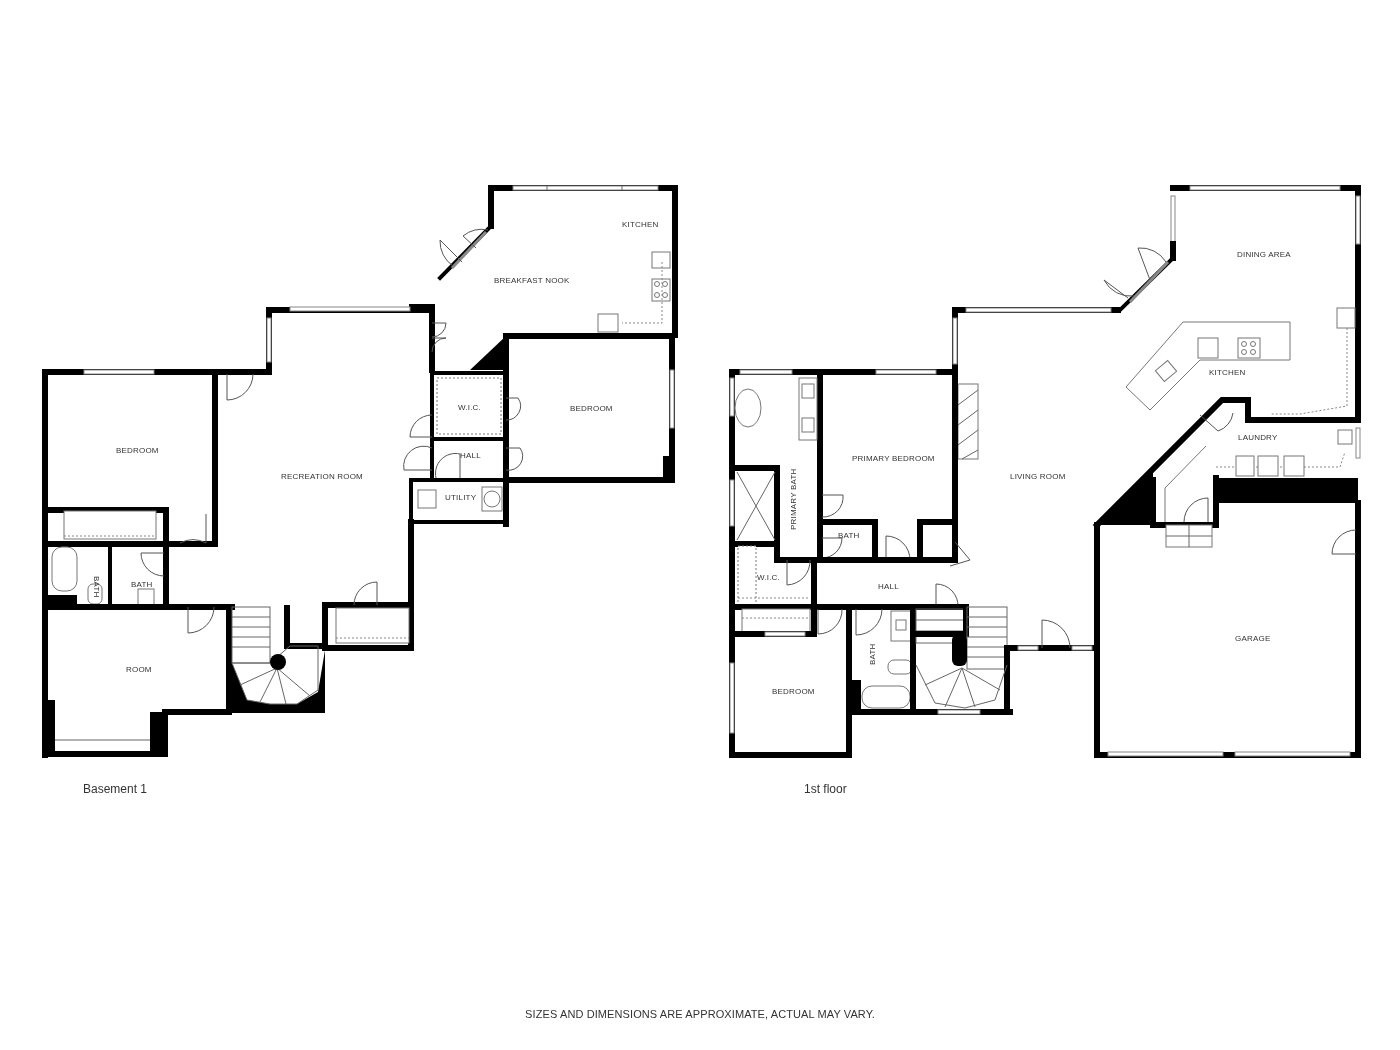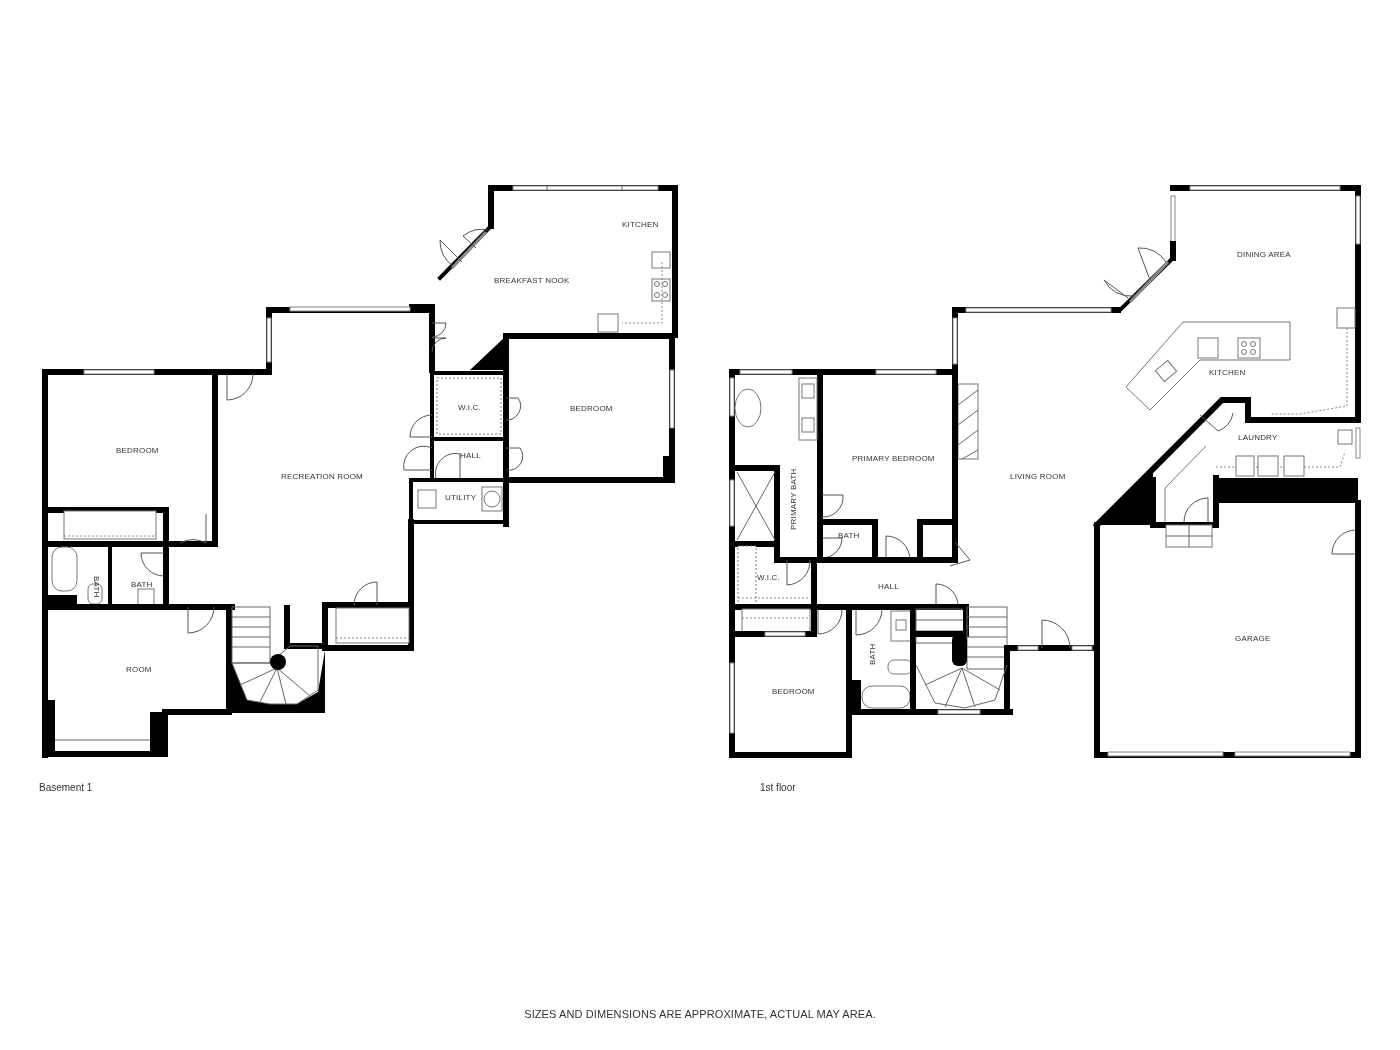--- a/index.html
+++ b/index.html
@@ -7,21 +7,21 @@
     svg.plan { position: absolute; left: 0; top: 0; width: 1400px; height: 1050px; }
     .wall { fill: none; stroke: #000; stroke-width: 6; stroke-linecap: square; stroke-linejoin: miter; }
     .wall-thin { fill: none; stroke: #000; stroke-width: 4; stroke-linecap: square; }
     .solid { fill: #000; stroke: none; }
     .win { fill: #fff; stroke: #888; stroke-width: 1; }
     .fix { fill: #fff; stroke: #777; stroke-width: 1; }
     .fixd { fill: none; stroke: #888; stroke-width: 1; stroke-dasharray: 2 2; }
     .door { fill: none; stroke: #555; stroke-width: 1; }
     .stair { fill: none; stroke: #666; stroke-width: 1; }
     .label { font-family: "Liberation Sans", sans-serif; font-size: 8px; fill: #333; letter-spacing: 0.2px; }
-    .floor-label { position: absolute; font-family: "Liberation Sans", sans-serif; font-size: 10px; color: #333; }
+    .floor-label { position: absolute; font-family: "Liberation Sans", sans-serif; font-size: 12px; color: #333; margin-left: 44px; }
     .disclaimer { position: absolute; left: 0; width: 1400px; top: 1008px; text-align: center; font-family: "Liberation Sans", sans-serif; font-size: 11px; color: #333; letter-spacing: 0.1px; }
   </style>
 </head>
 <body>
 
 <svg class="plan" viewBox="0 0 1400 1050" xmlns="http://www.w3.org/2000/svg">
 
   <g>
 
     <polyline class="wall" points="491,188 675,188 675,335"></polyline>
@@ -277,13 +277,13 @@
     <text class="label" x="878" y="589">HALL</text>
     <text class="label" x="0" y="0" transform="translate(875,665) rotate(-90)">BATH</text>
     <text class="label" x="772" y="694">BEDROOM</text>
     <text class="label" x="1235" y="641">GARAGE</text>
   </g>
 </svg>
 
 <div class="floor-label" style="left:39px; top:782px;">Basement 1</div>
 <div class="floor-label" style="left:760px; top:782px;">1st floor</div>
 
-<div class="disclaimer">SIZES AND DIMENSIONS ARE APPROXIMATE, ACTUAL MAY AREA.</div>
+<div class="disclaimer">SIZES AND DIMENSIONS ARE APPROXIMATE, ACTUAL MAY VARY.</div>
 
 </body></html>

